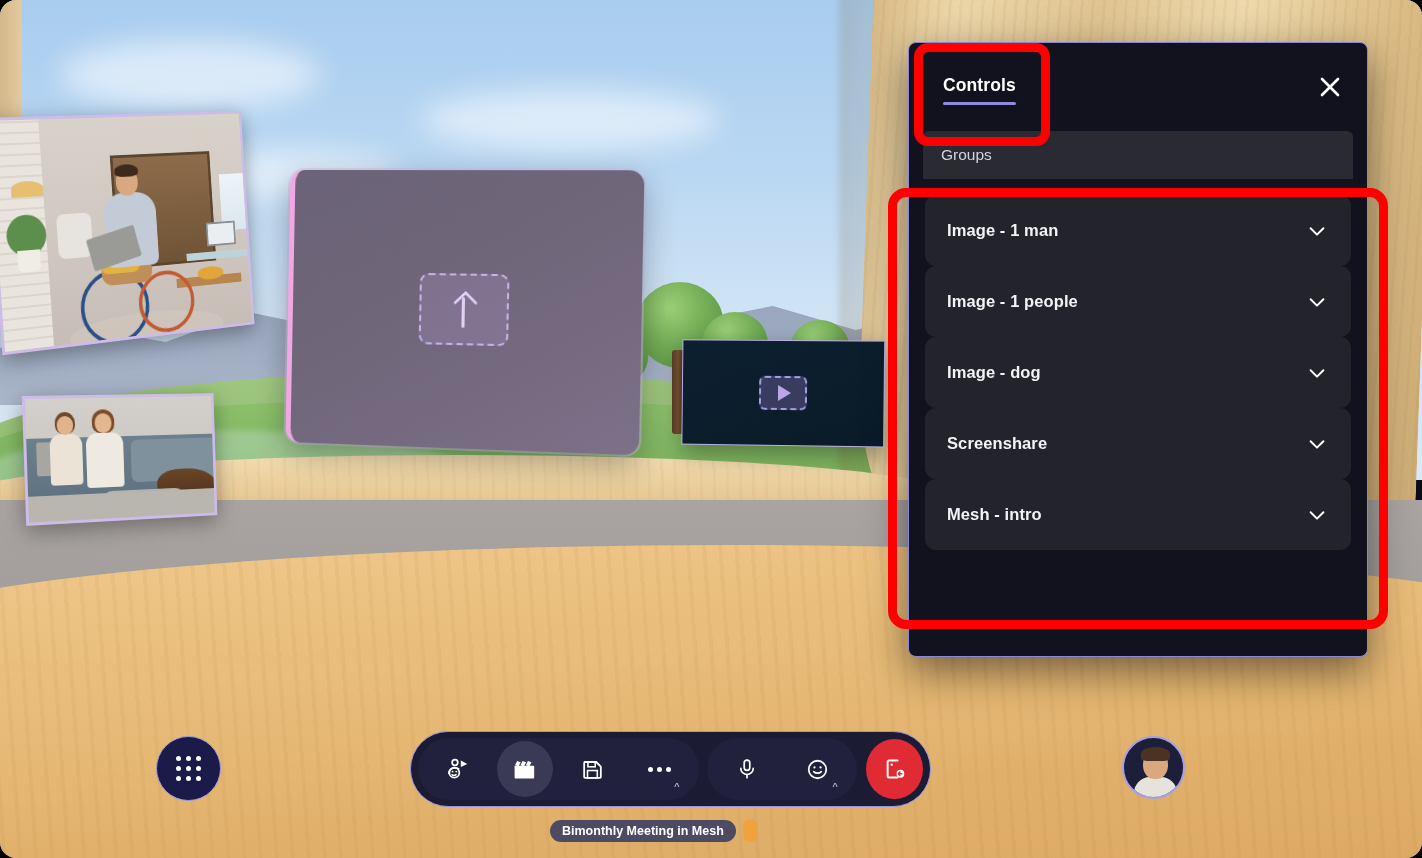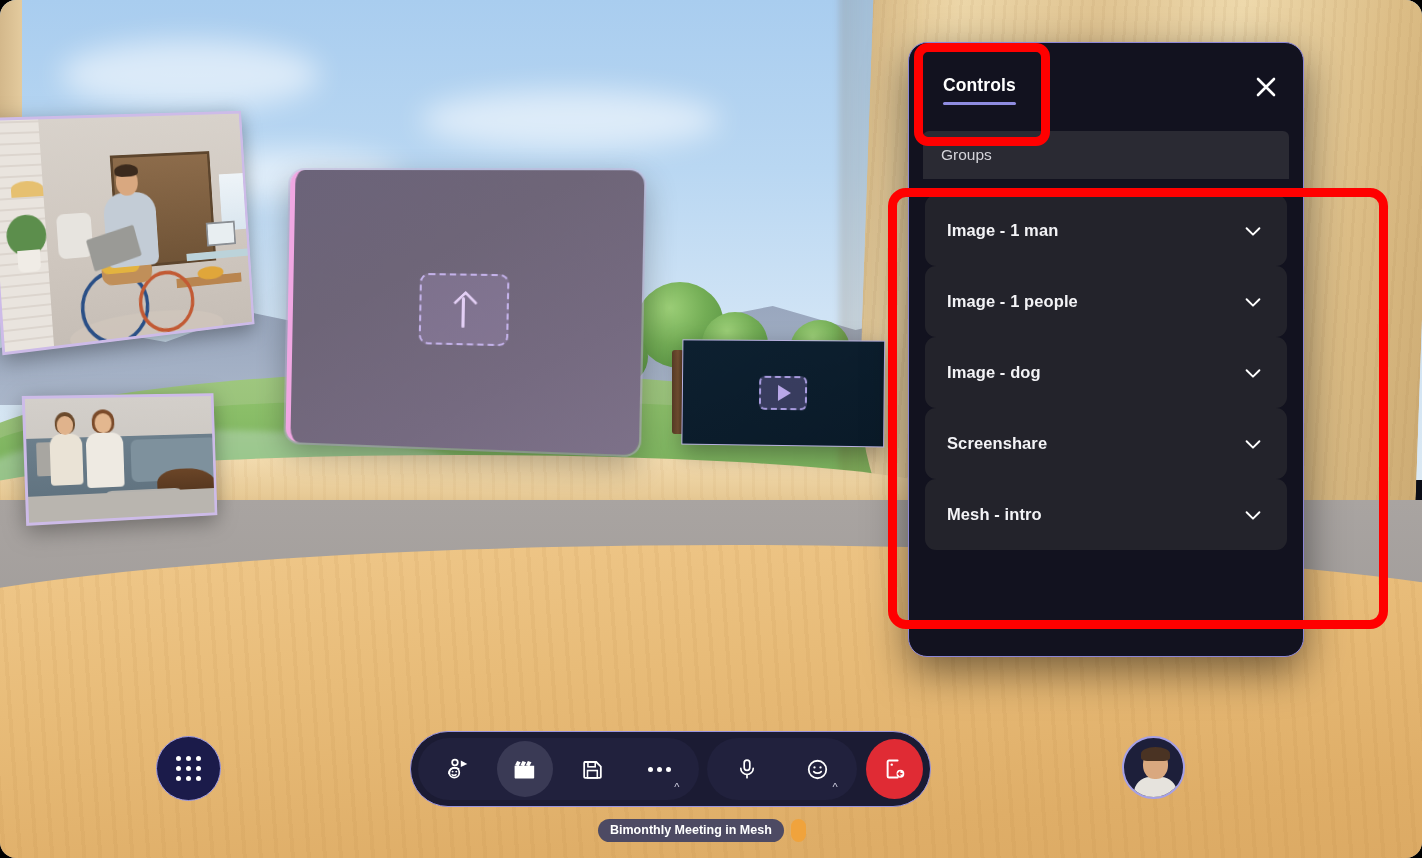--- a/index.html
+++ b/index.html
@@ -217,24 +217,24 @@
   .play-tri {
     width:0; height:0;
     border-left:13px solid #b9a8e8;
     border-top:8px solid transparent;
     border-bottom:8px solid transparent;
     margin-left:3px;
   }
 
   
   .ctrl-panel {
-    position:absolute; left:908px; top:42px; width:396px; height:615px;
+    position:absolute; left:908px; top:42px; width:460px; height:615px;
     background:#12121f;
     border:1.5px solid #8c86d6;
-    border-radius:19px;
+    border-radius:8px;
     box-shadow:0 14px 42px rgba(0,0,0,.5);
     overflow:hidden;
   }
   .ctrl-header {
     height:88px; display:flex; align-items:center; padding:0 4px 0 18px;
     position:relative;
   }
   .tab {
     position:relative;
     color:#fff; font-size:17.5px; font-weight:bold;
@@ -342,22 +342,22 @@
     border-radius:50%;
     background:#1d1f3a;
     border:2px solid #a5a0e6;
     overflow:hidden; cursor:pointer; z-index:30;
   }
   .av-head { position:absolute; left:19px; top:13px; width:25px; height:28px; border-radius:47%; background:#d9a87f; }
   .av-hair { position:absolute; left:17px; top:9px; width:29px; height:14px; border-radius:50% 50% 22% 22%; background:#4a3323; }
   .av-body { position:absolute; left:10px; top:39px; width:43px; height:30px; border-radius:16px 16px 0 0; background:#e6e3dd; }
 
   .meeting-chip {
-    position:absolute; left:598px; top:819px; height:23px;
-    display:flex; z-index:30;
+    position:absolute; left:550px; top:819px; height:23px;
+    display:flex; align-items:center; z-index:30;
   }
   .chip-pill {
     background:#4d4a63; color:#fff;
     font-size:12.5px; font-weight:bold;
     padding:4px 12px; border-radius:12px;
     white-space:nowrap;
   }
   .chip-orb {
     width:15px; height:23px; border-radius:8px;
     background:#f0a33c; margin-left:7px;

